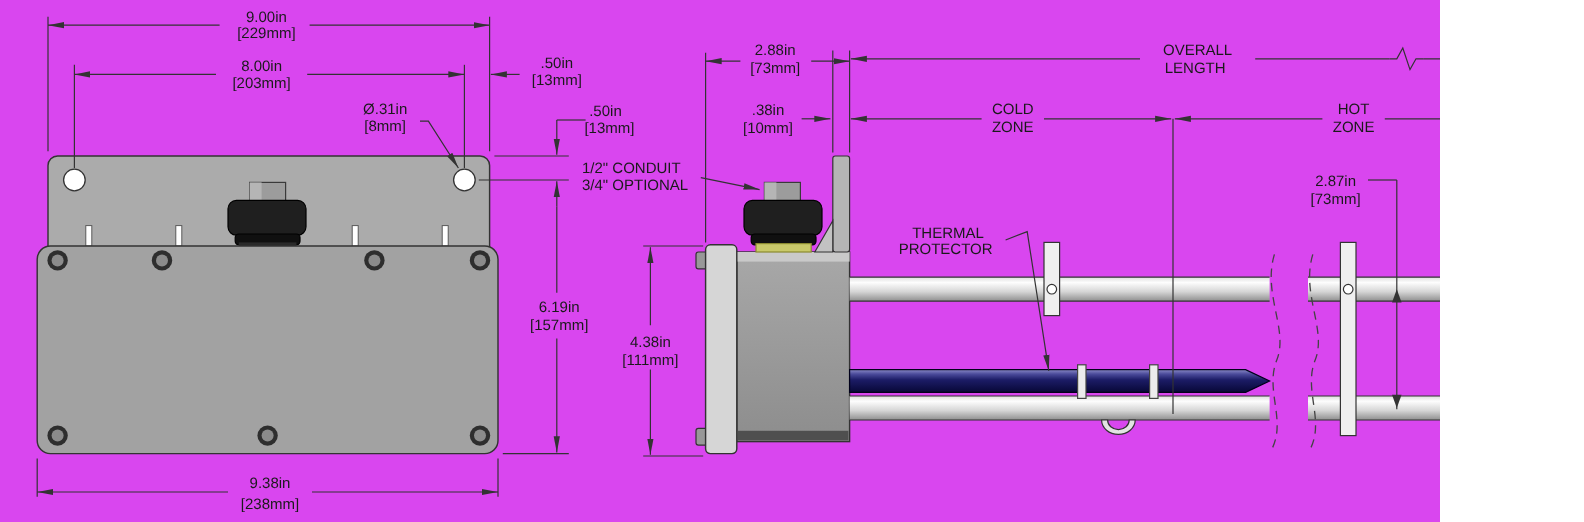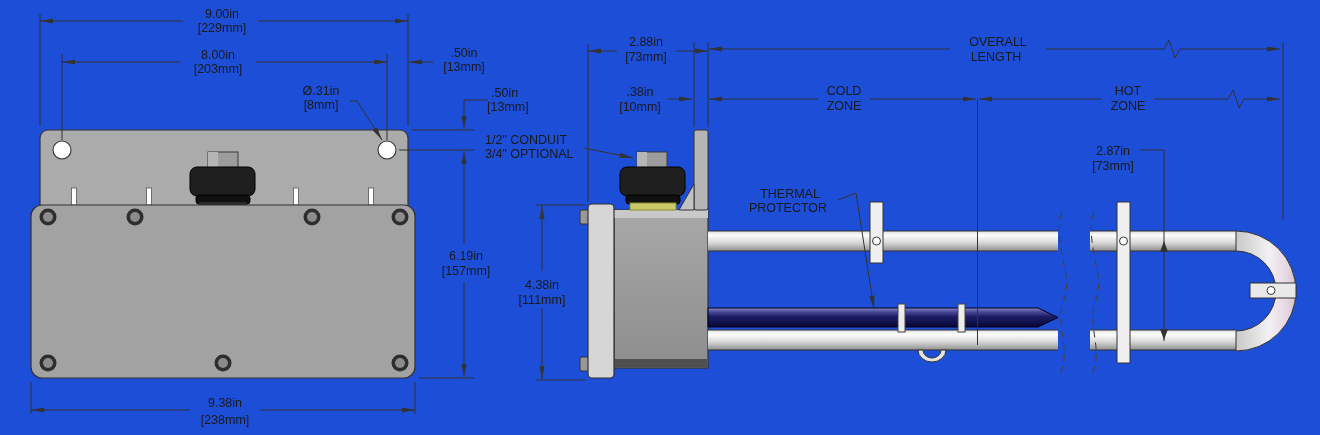--- a/index.html
+++ b/index.html
@@ -1,16 +1,16 @@
 <!DOCTYPE html>
 <html><head>
 <meta charset="utf-8">
 <style>
   html,body{margin:0;padding:0;background:#ffffff;}
-  .stage{position:relative;width:1320px;height:435px;background:#1d4ed8;overflow:hidden;
+  .stage{position:relative;width:1200px;height:435px;background:#d946ef;overflow:hidden;
          font-family:"Liberation Sans", sans-serif;}
   svg{display:block}
   .dimtext{font-family:"Liberation Sans", sans-serif;font-size:12.5px;fill:#1a1a1a;}
   .lbltext{font-family:"Liberation Sans", sans-serif;font-size:12.5px;fill:#1a1a1a;}
 </style>
 </head>
 <body>
 
 <div class="stage">
 <svg width="1320" height="435" viewBox="0 0 1320 435">

